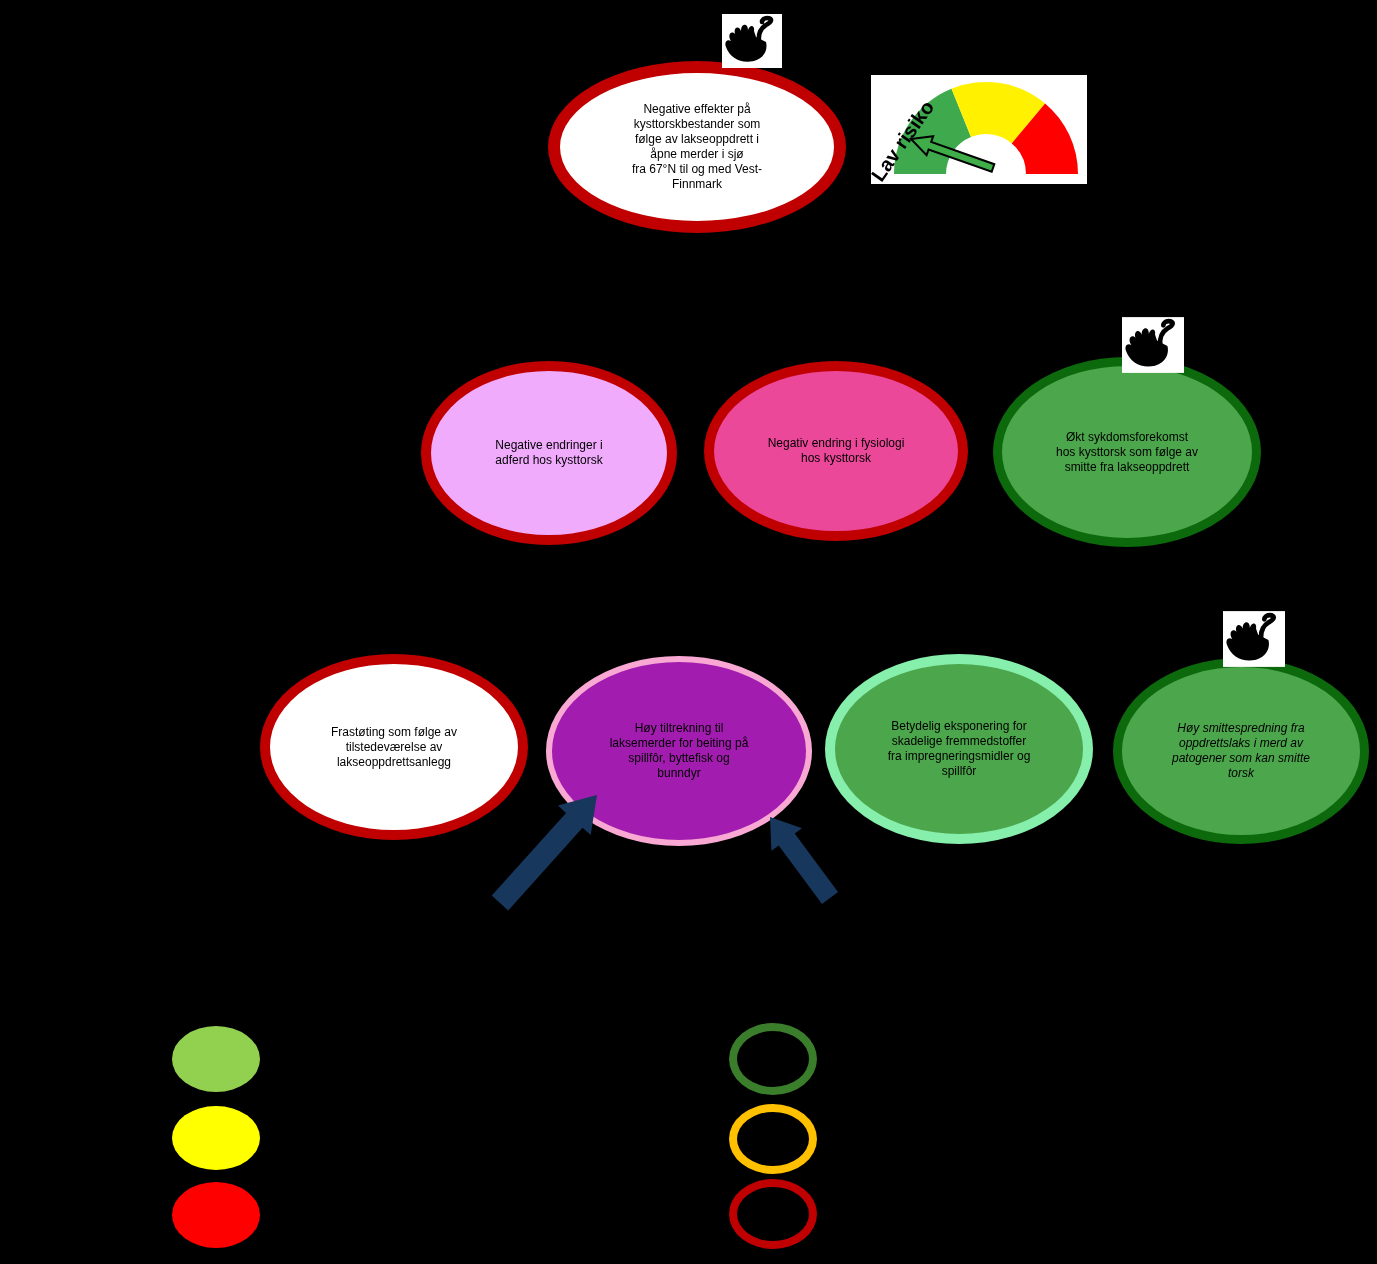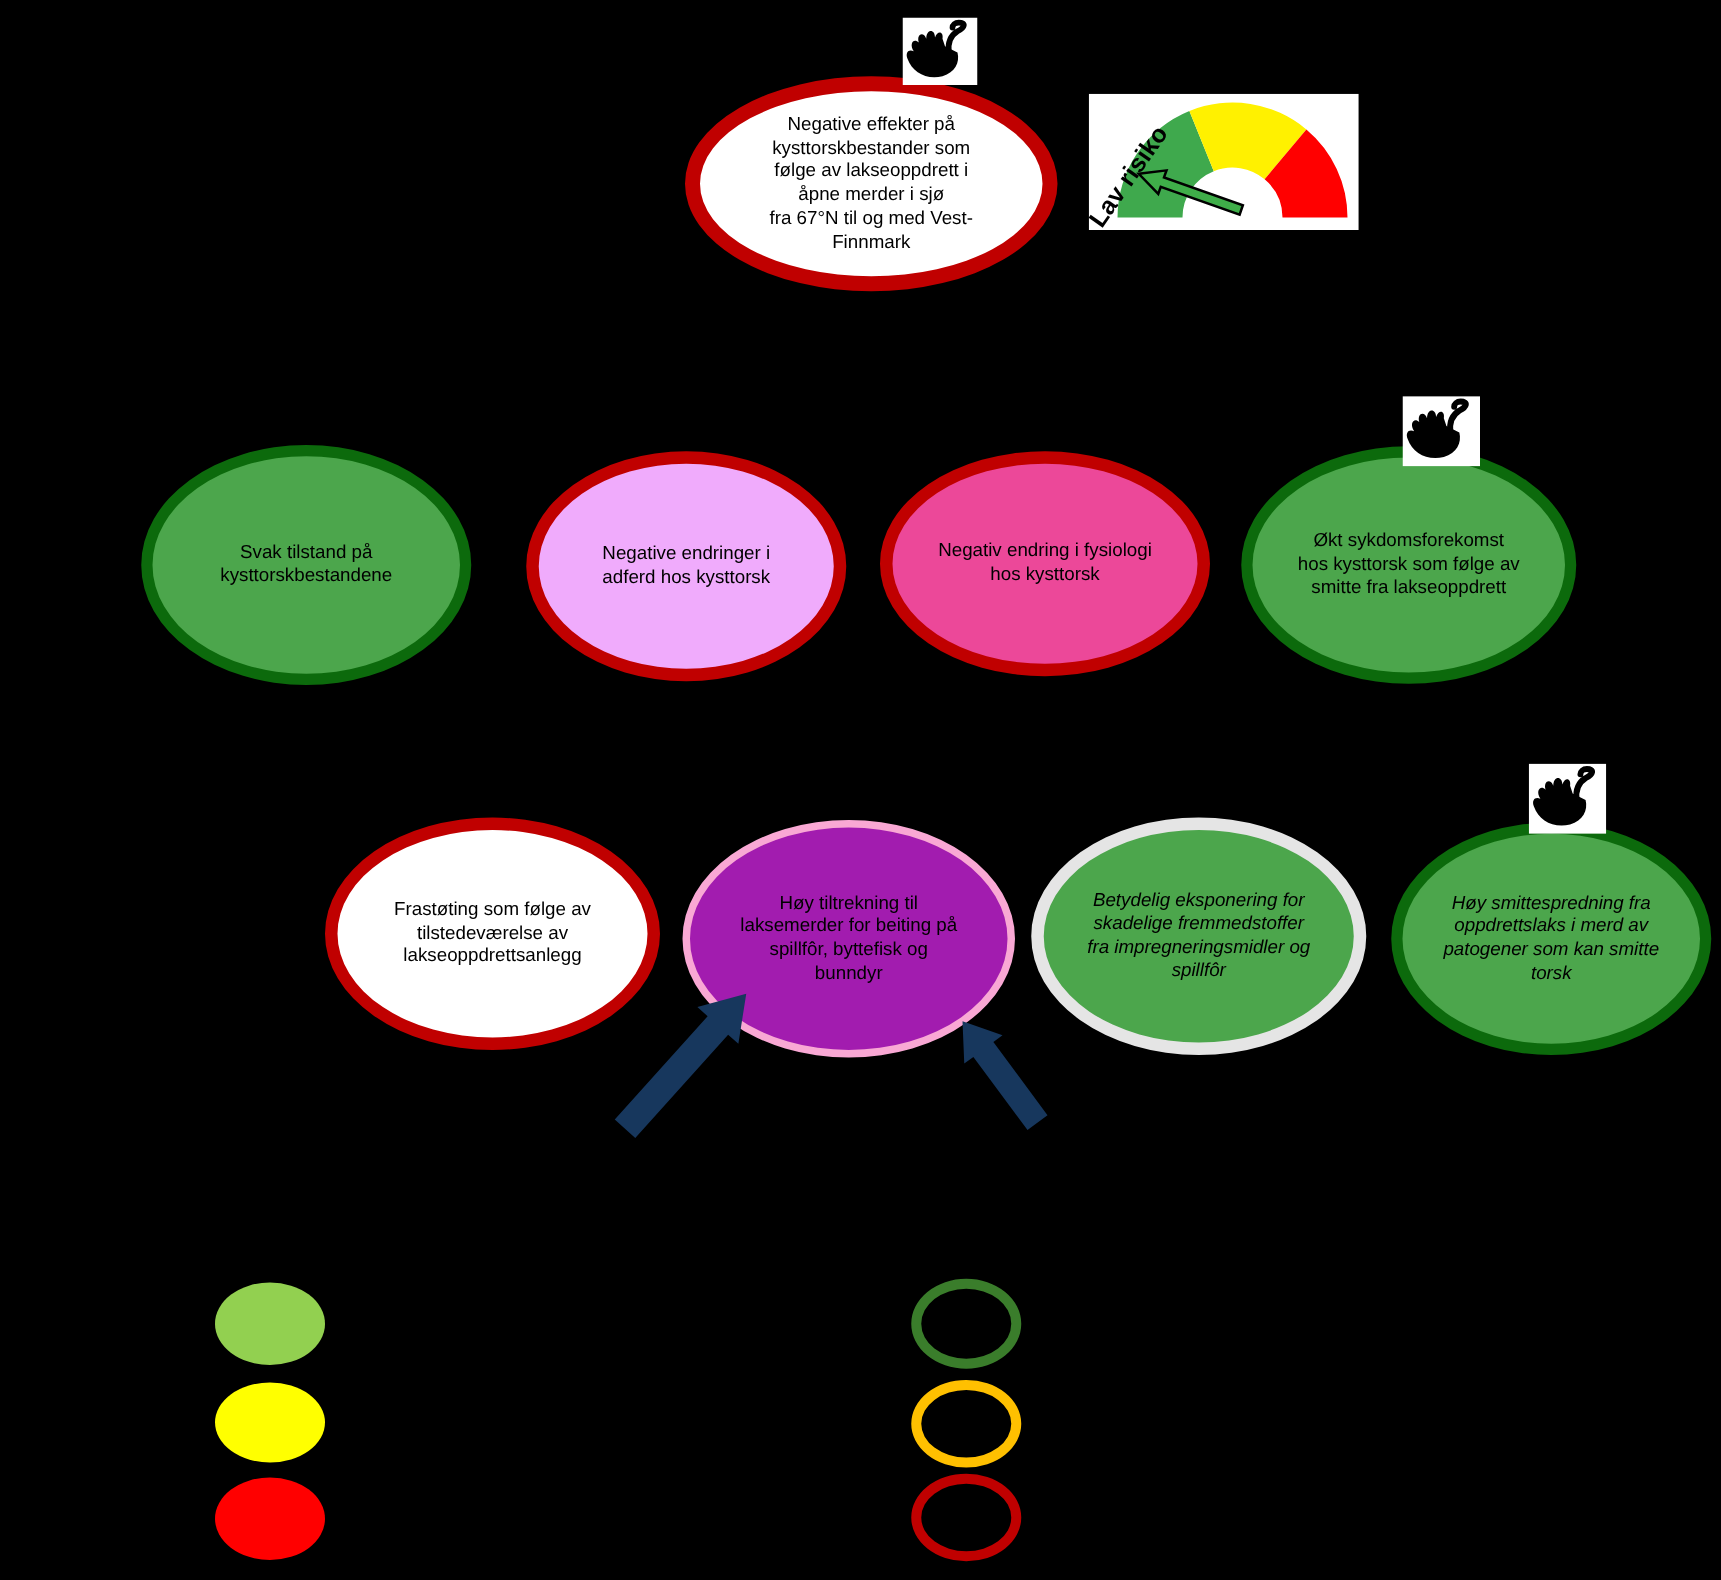--- a/index.html
+++ b/index.html
@@ -5,32 +5,32 @@
   html,body{margin:0;padding:0;background:#000;}
   .canvas{
     position:relative;width:1377px;height:1264px;background:#000000;overflow:hidden;
     font-family:"Liberation Sans",sans-serif;
   }
   .node{
     position:absolute;border-radius:50%;box-sizing:border-box;
     display:flex;align-items:center;justify-content:center;text-align:center;
     color:#000;z-index:2;
   }
-  .node .lbl{white-space:pre-line;font-size:15px;line-height:1.25;}
+  .node .lbl{white-space:pre-line;font-size:12px;line-height:1.25;}
   
   .n-top{left:548px;top:61px;width:298px;height:172px;background:#ffffff;border:12px solid #C00000;}
   
   .n-a{left:113px;top:356px;width:264px;height:192px;background:#4CA64C;border:9px solid #0C6A0C;}
   .n-b{left:421px;top:361px;width:256px;height:184px;background:#f0abfc;border:10px solid #C00000;}
   .n-c{left:704px;top:361px;width:264px;height:180px;background:#ec4899;border:10px solid #C00000;}
   .n-d{left:993px;top:357px;width:268px;height:190px;background:#4CA64C;border:9px solid #0C6A0C;}
   
   .n-e{left:260px;top:654px;width:268px;height:186px;background:#ffffff;border:10px solid #C00000;}
   .n-f{left:546px;top:656px;width:266px;height:190px;background:#a21caf;border:6px solid #f9a8d4;}
-  .n-g{left:825px;top:654px;width:268px;height:190px;background:#4CA64C;border:10px solid #e5e5e5;font-style:italic;}
+  .n-g{left:825px;top:654px;width:268px;height:190px;background:#4CA64C;border:10px solid #86efac;}
   .n-h{left:1113px;top:658px;width:256px;height:186px;background:#4CA64C;border:9px solid #0C6A0C;font-style:italic;}
   
   .swan{position:absolute;z-index:5;line-height:0;}
   .swan-top{left:722px;top:14px;}
   .swan-d{left:1122px;top:316px;}
   .swan-h{left:1223px;top:610px;}
   
   .gauge{position:absolute;left:871px;top:75px;z-index:2;line-height:0;}
   
   .arrows{position:absolute;left:0;top:0;z-index:4;pointer-events:none;}
@@ -83,24 +83,20 @@
     <svg width="216" height="109" viewBox="0 0 216 109">
       <rect width="216" height="109" fill="#ffffff"></rect>
       <path d="M23 99 A92 92 0 0 1 80.5 13.7 L100 61.9 A40 40 0 0 0 75 99 Z" fill="#3FA94D"></path>
       <path d="M80.5 13.7 A92 92 0 0 1 174.1 28.5 L140.7 68.4 A40 40 0 0 0 100 61.9 Z" fill="#FFF100"></path>
       <path d="M174.1 28.5 A92 92 0 0 1 207 99 L155 99 A40 40 0 0 0 140.7 68.4 Z" fill="#FF0000"></path>
       <polygon points="40,64 62.2,61.3 60.2,66.9 123.3,89.2 120.7,96.8 57.6,74.5 55.6,80.1" fill="#3FAE49" stroke="#000" stroke-width="2"></polygon>
       <text x="2" y="100" transform="rotate(-55 14 96)" font-size="20" font-weight="bold" fill="#000" font-family="Liberation Sans, sans-serif">Lav risiko</text>
     </svg>
   </div>
 
-  <div class="node n-a">
-    <span class="lbl">Svak tilstand på
-kysttorskbestandene</span>
-  </div>
   <div class="node n-b">
     <span class="lbl">Negative endringer i
 adferd hos kysttorsk</span>
   </div>
   <div class="node n-c">
     <span class="lbl">Negativ endring i fysiologi
 hos kysttorsk</span>
   </div>
   <div class="node n-d">
     <span class="lbl">Økt sykdomsforekomst

